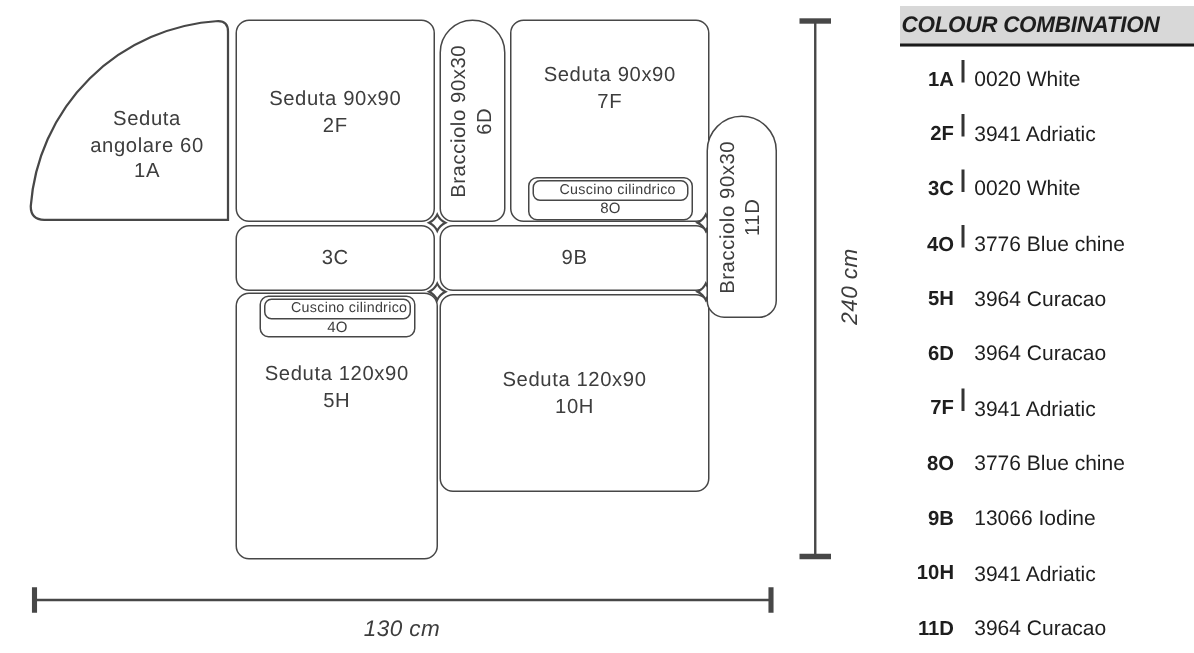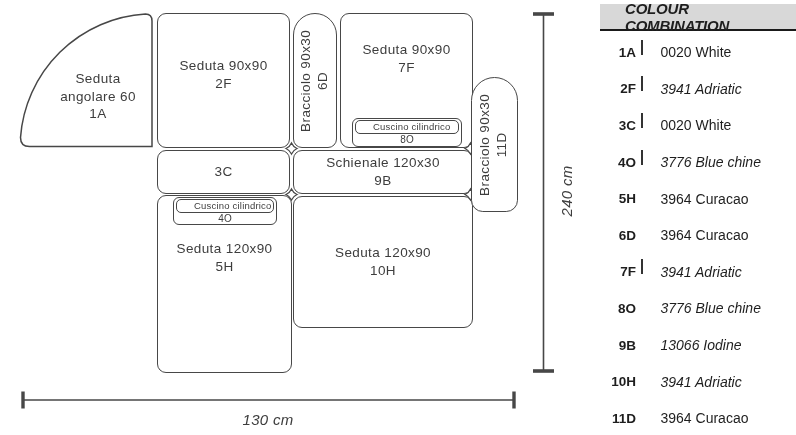--- a/index.html
+++ b/index.html
@@ -29,29 +29,29 @@
   .overlay{position:absolute;left:0;top:0;z-index:2;pointer-events:none;color:var(--outline);}
 
   .dim-label{position:absolute;display:flex;align-items:center;justify-content:center;
              font-style:italic;font-size:15px;color:var(--diagram_text);letter-spacing:.3px;z-index:1;}
   .rotated{transform:rotate(-90deg);}
 
   
   .panel{position:absolute;left:600px;top:4px;width:196px;color:var(--panel_text);}
   .panel-header{box-sizing:border-box;height:27px;background:var(--panel_header_bg);
                 border-bottom:2.5px solid #1a1a1a;display:flex;align-items:center;
-                padding-left:25px;font-size:15px;font-weight:bold;font-style:italic;letter-spacing:-.2px;}
+                padding-left:1px;font-size:15px;font-weight:bold;font-style:italic;letter-spacing:-.2px;}
   .cc-rows{margin-top:3px;}
   .cc-row{height:36.6px;display:flex;align-items:center;}
   .cc-code{width:36px;flex-shrink:0;text-align:right;font-weight:bold;font-size:13.5px;}
   .cc-tick{width:1.5px;height:15px;background:#333;margin-left:5px;flex-shrink:0;
            transform:translateY(-5px);visibility:hidden;}
   .cc-tick.show{visibility:visible;}
-  .cc-value{margin-left:18px;font-size:14px;white-space:nowrap;}
-  .cc-value.italic{font-style:italic;}
+  .cc-value{margin-left:7px;font-size:14px;white-space:nowrap;}
+  .cc-value.italic{}
 </style>
 </head>
 <body>
 
 <div class="stage">
 
   <svg class="overlay" width="796" height="435" viewBox="0 0 796 435">
     <path d="M 152 146.5 L 29.5 146.5 Q 20.5 146.5 20.5 137.5 A 133.5 133.5 0 0 1 145.5 14 Q 152 14 152 21 Z" fill="none" stroke="currentColor" stroke-width="1.5"></path>
 
     <g stroke="currentColor">
@@ -106,21 +106,20 @@
       <div>Bracciolo 90x30</div>
       <div>11D</div>
     </div>
   </div>
 
   <div class="box" style="left:157px;top:150px;width:133px;height:44px">
     <div>3C</div>
   </div>
 
   <div class="box" style="left:293px;top:150px;width:180px;height:44px">
-    <div>Schienale 120x30</div>
     <div>9B</div>
   </div>
 
   <div class="box" style="left:157px;top:195px;width:135px;height:178px;padding-bottom:52px">
     <div>Seduta 120x90</div>
     <div>5H</div>
   </div>
 
   <div class="cushion" style="left:173px;top:197px;width:104px;height:28px">
     <div class="cushion-title">Cuscino cilindrico</div>

